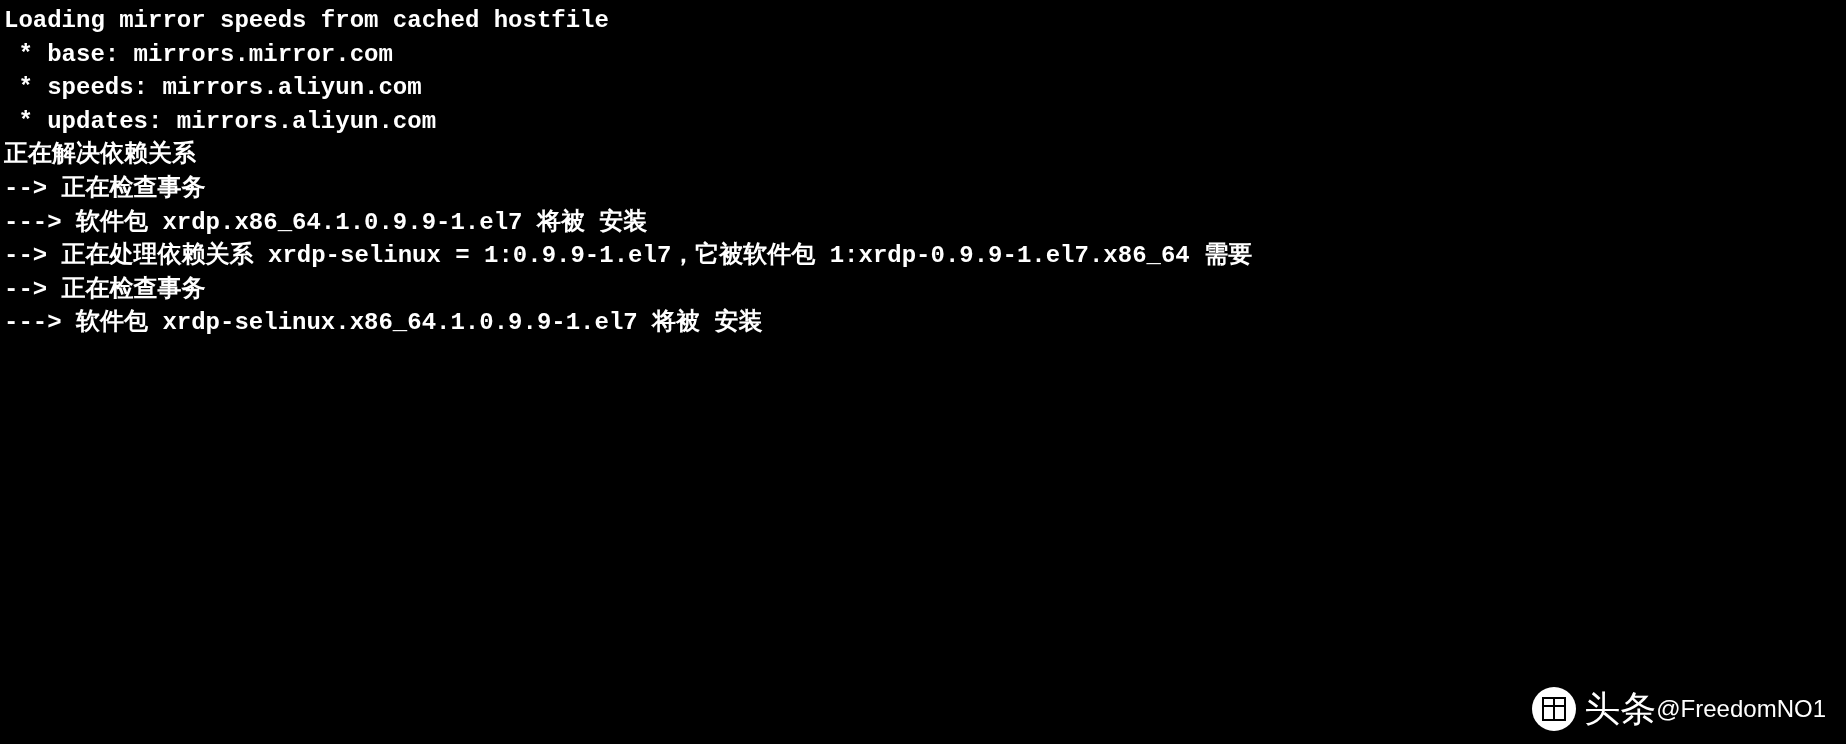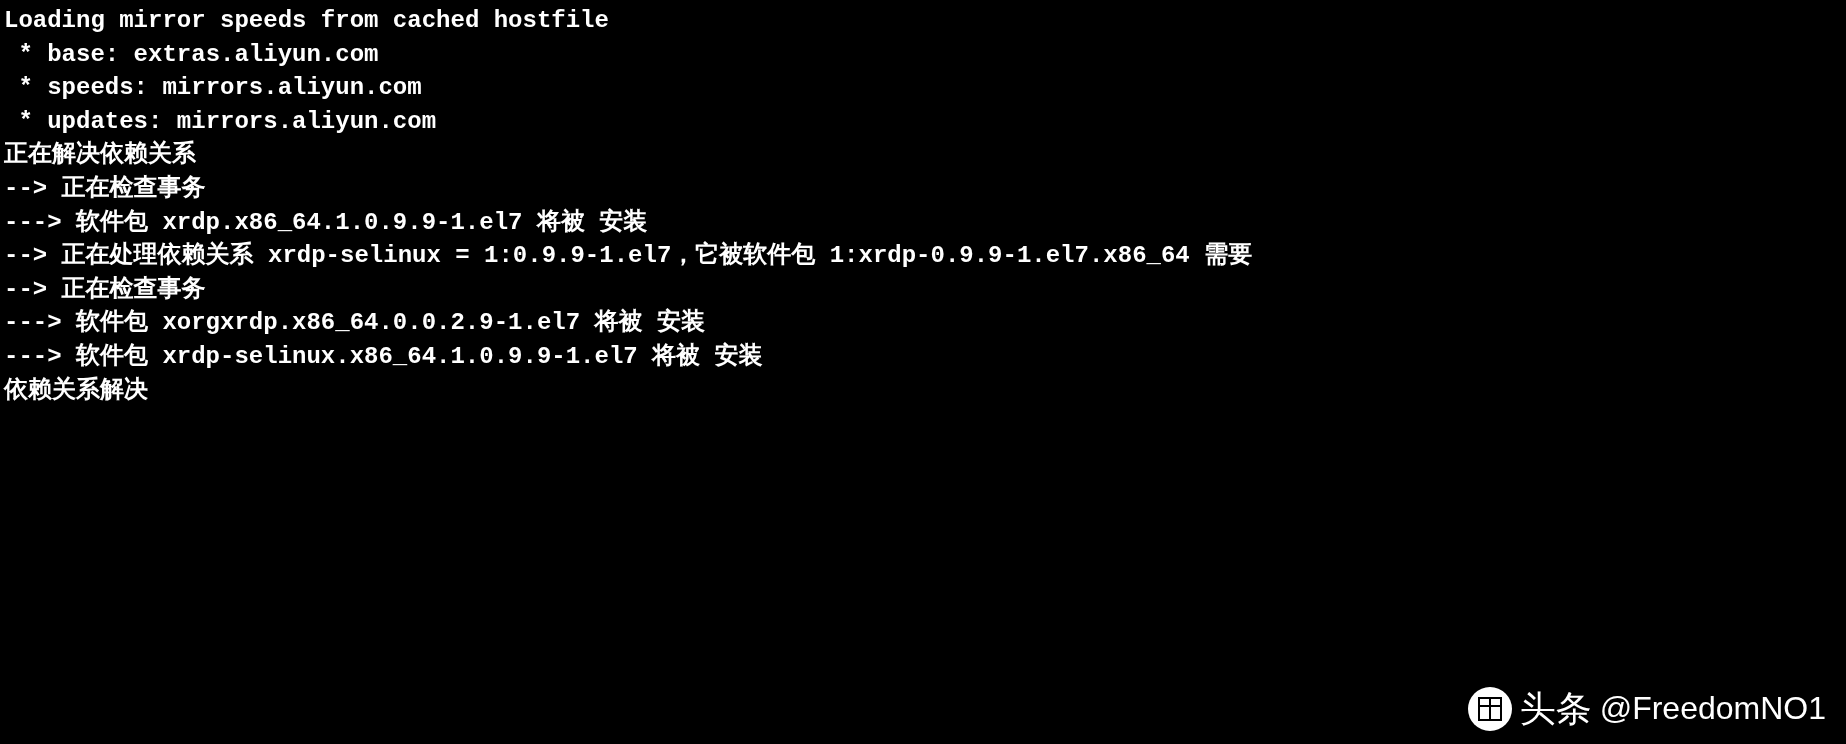--- a/index.html
+++ b/index.html
@@ -22,21 +22,21 @@
     .terminal-line {
       white-space: pre;
       font-weight: bold;
     }
     .watermark {
       position: absolute;
       bottom: 10px;
       right: 20px;
       display: flex;
       align-items: center;
-      gap: 8px;
+      gap: 0;
       text-align: right;
     }
     .watermark-logo {
       display: flex;
       align-items: center;
       gap: 8px;
     }
     .logo-icon {
       width: 44px;
       height: 44px;
@@ -50,43 +50,41 @@
       font-weight: bold;
       font-family: sans-serif;
     }
     .watermark-brand {
       font-size: 36px;
       font-weight: normal;
       font-family: sans-serif;
       color: #ffffff;
     }
     .watermark-handle {
-      font-size: 32px;
+      font-size: 24px;
       font-weight: normal;
       font-family: sans-serif;
       color: #ffffff;
     }
   </style>
 </head>
 <body>
 
 <div>
   <div class="terminal-line">Loading mirror speeds from cached hostfile</div>
-  <div class="terminal-line"> * base: extras.aliyun.com</div>
+  <div class="terminal-line"> * base: mirrors.mirror.com</div>
   <div class="terminal-line"> * speeds: mirrors.aliyun.com</div>
   <div class="terminal-line"> * updates: mirrors.aliyun.com</div>
   <div class="terminal-line">正在解决依赖关系</div>
   <div class="terminal-line">--&gt; 正在检查事务</div>
   <div class="terminal-line">---&gt; 软件包 xrdp.x86_64.1.0.9.9-1.el7 将被 安装</div>
   <div class="terminal-line">--&gt; 正在处理依赖关系 xrdp-selinux = 1:0.9.9-1.el7，它被软件包 1:xrdp-0.9.9-1.el7.x86_64 需要</div>
   <div class="terminal-line">--&gt; 正在检查事务</div>
-  <div class="terminal-line">---&gt; 软件包 xorgxrdp.x86_64.0.0.2.9-1.el7 将被 安装</div>
   <div class="terminal-line">---&gt; 软件包 xrdp-selinux.x86_64.1.0.9.9-1.el7 将被 安装</div>
   <div class="terminal-line"></div>
-  <div class="terminal-line">依赖关系解决</div>
 </div>
 
 <div class="watermark">
   <div class="watermark-logo">
     <div class="logo-icon">
       <svg width="30" height="30" viewBox="0 0 30 30">
         <rect x="4" y="4" width="22" height="22" fill="none" stroke="#000" stroke-width="2"></rect>
         <line x1="4" y1="12" x2="26" y2="12" stroke="#000" stroke-width="2"></line>
         <line x1="15" y1="4" x2="15" y2="26" stroke="#000" stroke-width="2"></line>
       </svg>

